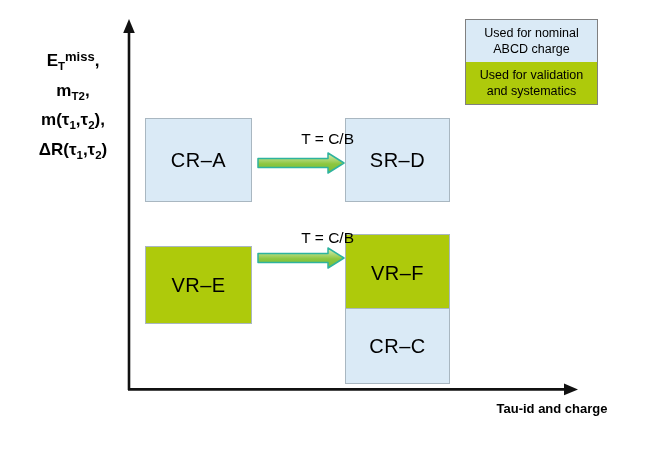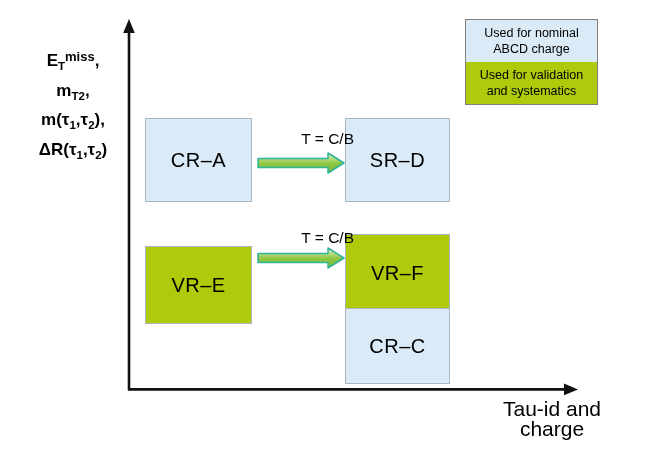--- a/index.html
+++ b/index.html
@@ -13,21 +13,21 @@
   .y-axis-label {
     position:absolute; left:16px; top:45px; width:114px;
     text-align:center; font-weight:bold; font-size:17px; line-height:23.5px;
     white-space:nowrap;
   }
   .y-axis-label sub { font-size:11.5px; vertical-align:-4px; }
   .y-axis-label sup { font-size:13px;  vertical-align:5px; }
 
   .x-axis-label {
     position:absolute; left:470px; top:399px; width:164px;
-    text-align:center; font-weight:normal; font-size:21px; line-height:20px;
+    text-align:center; font-weight:bold; font-size:13px; line-height:20px;
   }
 
   .box {
     position:absolute; display:flex; align-items:center; justify-content:center;
     font-size:20px; letter-spacing:0.5px;
   }
   .box.nominal    { background:var(--nominal_fill);    border:1px solid var(--box_border); }
   .box.validation { background:var(--validation_fill); border:1px solid var(--box_border);margin-top:28px; }
 
   .arrow-label {

